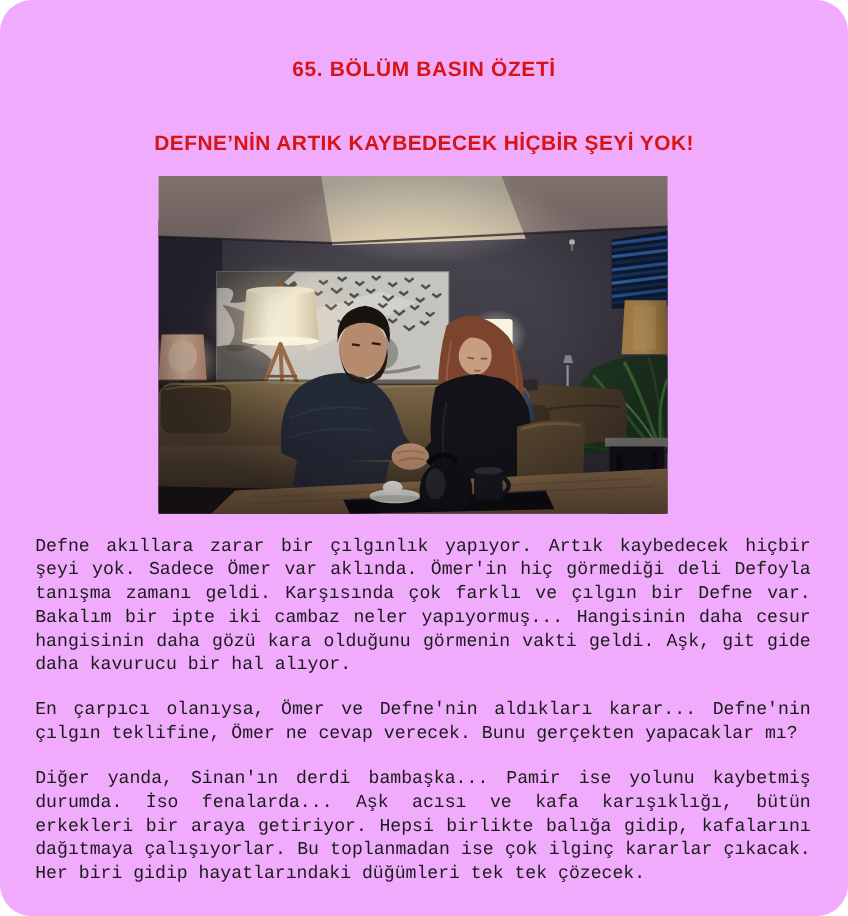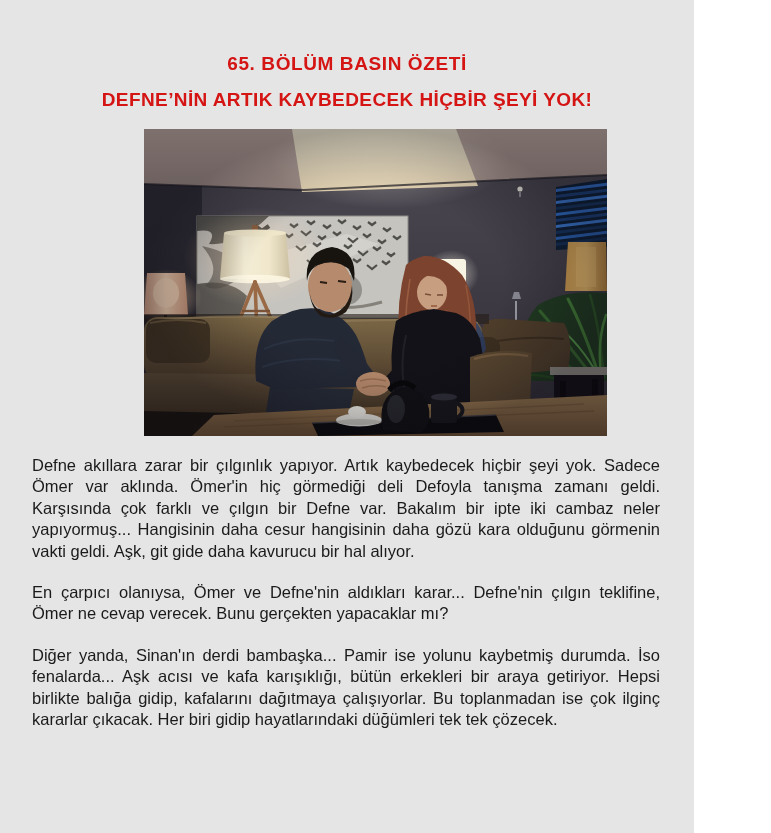--- a/index.html
+++ b/index.html
@@ -1,41 +1,41 @@
 <!DOCTYPE html>
 <html><head>
 <meta charset="utf-8">
 <style>
   html,body{margin:0;padding:0;}
   body{
     width:771px;height:833px;overflow:hidden;background:#ffffff;
     font-family:"Liberation Sans","DejaVu Sans",sans-serif;
     -webkit-font-smoothing:antialiased;
   }
-  .page{width:694px;height:833px;position:relative;background:#e5e5e5;}
+  .page{width:771px;height:833px;position:relative;background:#f0abfc;border-radius:29px;}
   h1.title{
     margin:0;padding-top:54px;text-align:center;
     font-size:19px;line-height:20px;font-weight:bold;
     color:#d51414;letter-spacing:0.6px;
   }
   h2.subtitle{
-    margin:16px 0 0 0;text-align:center;
+    margin:47px 0 0 0;text-align:center;
     font-size:19px;line-height:20px;font-weight:bold;
     color:#d51414;letter-spacing:0.4px;
   }
   .photo-wrap{
     display:block;margin:19px 0 0 144px;width:463px;height:307px;
     line-height:0;
   }
   .article{
     margin:19px 33px 0 32px;
     font-size:16.5px;line-height:21.4px;color:#1b1b1b;
     text-align:justify;
   }
-  .article p{margin:0 1px 20px 0;}
+  .article p{margin:0 1px 20px 0;font-family:Liberation Mono, monospace;}
   .article p:last-child{margin-bottom:0;}
 </style>
 </head>
 <body>
 
 <div class="page">
 
   <h1 class="title">65. BÖLÜM BASIN ÖZETİ</h1>
   <h2 class="subtitle">DEFNE’NİN ARTIK KAYBEDECEK HİÇBİR ŞEYİ YOK!</h2>
 

